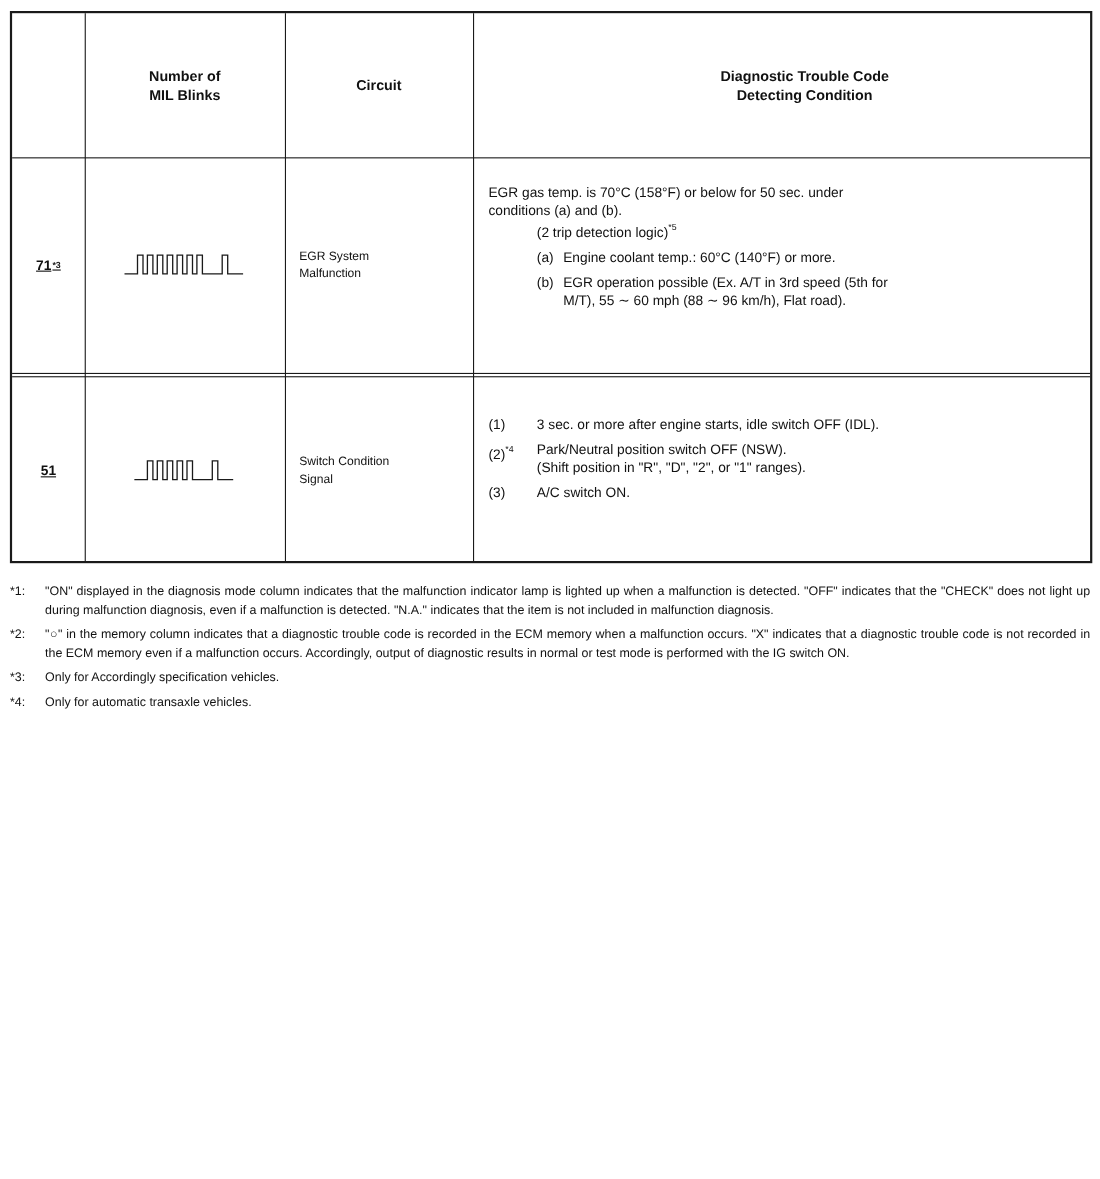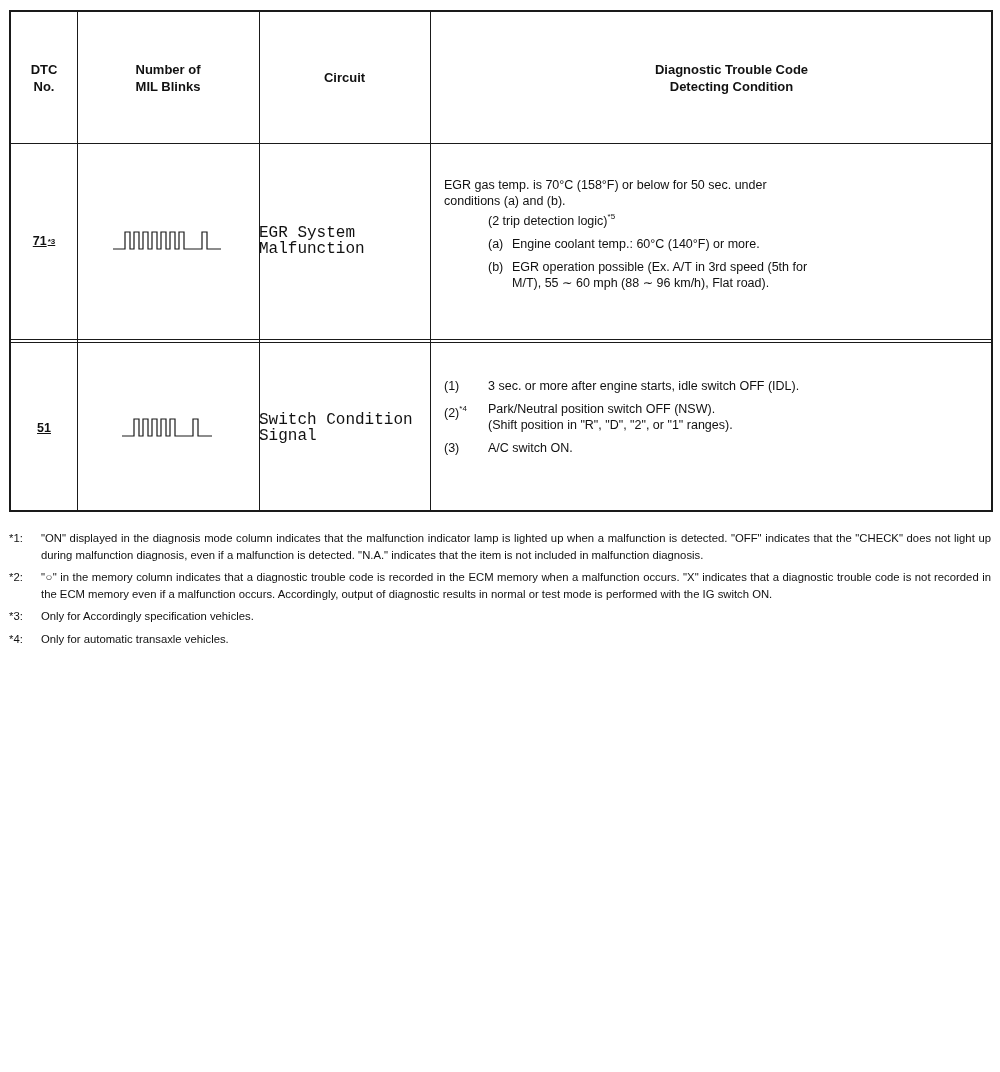--- a/index.html
+++ b/index.html
@@ -6,21 +6,21 @@
   body { width:1000px; height:1072px; position:relative; overflow:hidden;
          font-family:"Liberation Sans", sans-serif; color:#111; }
   .tbl { position:absolute; left:9px; top:10px; width:984px; height:502px;
          border:2px solid #1a1a1a; box-sizing:border-box; }
   .vline { position:absolute; top:0; bottom:0; width:0; border-left:1.5px solid #1a1a1a; }
   .hline { position:absolute; left:0; right:0; height:0; border-top:1.5px solid #1a1a1a; }
   .cell { position:absolute; display:flex; align-items:center; box-sizing:border-box; }
   .hdr { font-weight:bold; font-size:13px; line-height:17px; text-align:center; justify-content:center; }
   .code { font-weight:bold; font-size:12.5px; justify-content:center;text-decoration:underline; }
   .code sup { font-size:8px; vertical-align:6px; margin-left:1px; }
-  .circ { font-size:16px; line-height:16px; padding-left:0;font-family:Liberation Mono, monospace; }
+  .circ { font-size:11px; line-height:16px; padding-left:13px; }
   .cond { font-size:12.5px; line-height:16px; padding-left:14px; padding-right:20px; display:block; }
   .cond p { margin:0; }
   .cond .ind1 { padding-left:44px; }
   .cond .item { display:flex; margin-top:7px; }
   .cond .item .lbl { width:22px; flex:none; }
   .cond .item .lbl2 { width:44px; flex:none; }
   .cond sup { font-size:8px; vertical-align:6px; }
   .wave { justify-content:center; }
   .notes { position:absolute; left:9px; top:530px; width:982px; font-size:11.3px; line-height:16.5px; }
   .note { display:flex; margin-bottom:6px; }
@@ -33,26 +33,20 @@
 <div class="tbl">
 
   <div class="vline" style="left:66px"></div>
   <div class="vline" style="left:248px"></div>
   <div class="vline" style="left:419px"></div>
 
   <div class="hline" style="top:131px"></div>
   <div class="hline" style="top:327px"></div>
   <div class="hline" style="top:330px"></div>
 
-  <div class="cell hdr" style="left:0;top:0;width:66px;height:131px;">
-    <div>
-        <div>DTC</div>
-        <div>No.</div>
-      </div>
-  </div>
   <div class="cell hdr" style="left:66px;top:0;width:182px;height:131px;">
     <div>
         <div>Number of</div>
         <div>MIL Blinks</div>
       </div>
   </div>
   <div class="cell hdr" style="left:248px;top:0;width:171px;height:131px;">
     <div>Circuit</div>
   </div>
   <div class="cell hdr" style="left:419px;top:0;width:561px;height:131px;padding-left:42px;">
@@ -70,21 +64,21 @@
     <svg class="blink-wave" width="110" height="24">
         <path d="M0,20 L12,20 L12,3 L17,3 L17,20 L21,20 L21,3 L26,3 L26,20 L30,20 L30,3 L35,3 L35,20 L39,20 L39,3 L44,3 L44,20 L48,20 L48,3 L53,3 L53,20 L57,20 L57,3 L62,3 L62,20 L66,20 L66,3 L71,3 L71,20 L89,20 L89,3 L94,3 L94,20 L108,20" fill="none" stroke="#1a1a1a" stroke-width="1.2"></path>
       </svg>
   </div>
   <div class="cell circ" style="left:248px;top:131px;width:171px;height:196px;">
     <div>
         <div>EGR System</div>
         <div>Malfunction</div>
       </div>
   </div>
-  <div class="cell cond" style="left:419px;top:131px;width:561px;height:196px;padding-top:34px;">
+  <div class="cell cond" style="left:419px;top:131px;width:561px;height:196px;padding-top:24px;">
     <p>EGR gas temp. is 70°C (158°F) or below for 50 sec. under</p>
     <p>conditions (a) and (b).</p>
     <p class="ind1"><span>(2 trip detection logic)</span><sup>*5</sup></p>
     <div class="item" style="padding-left:44px;">
       <span class="lbl" style="width:24px">(a)</span>
       <div>
           <div>Engine coolant temp.:  60°C (140°F) or more.</div>
         </div>
     </div>
     <div class="item" style="padding-left:44px;">

